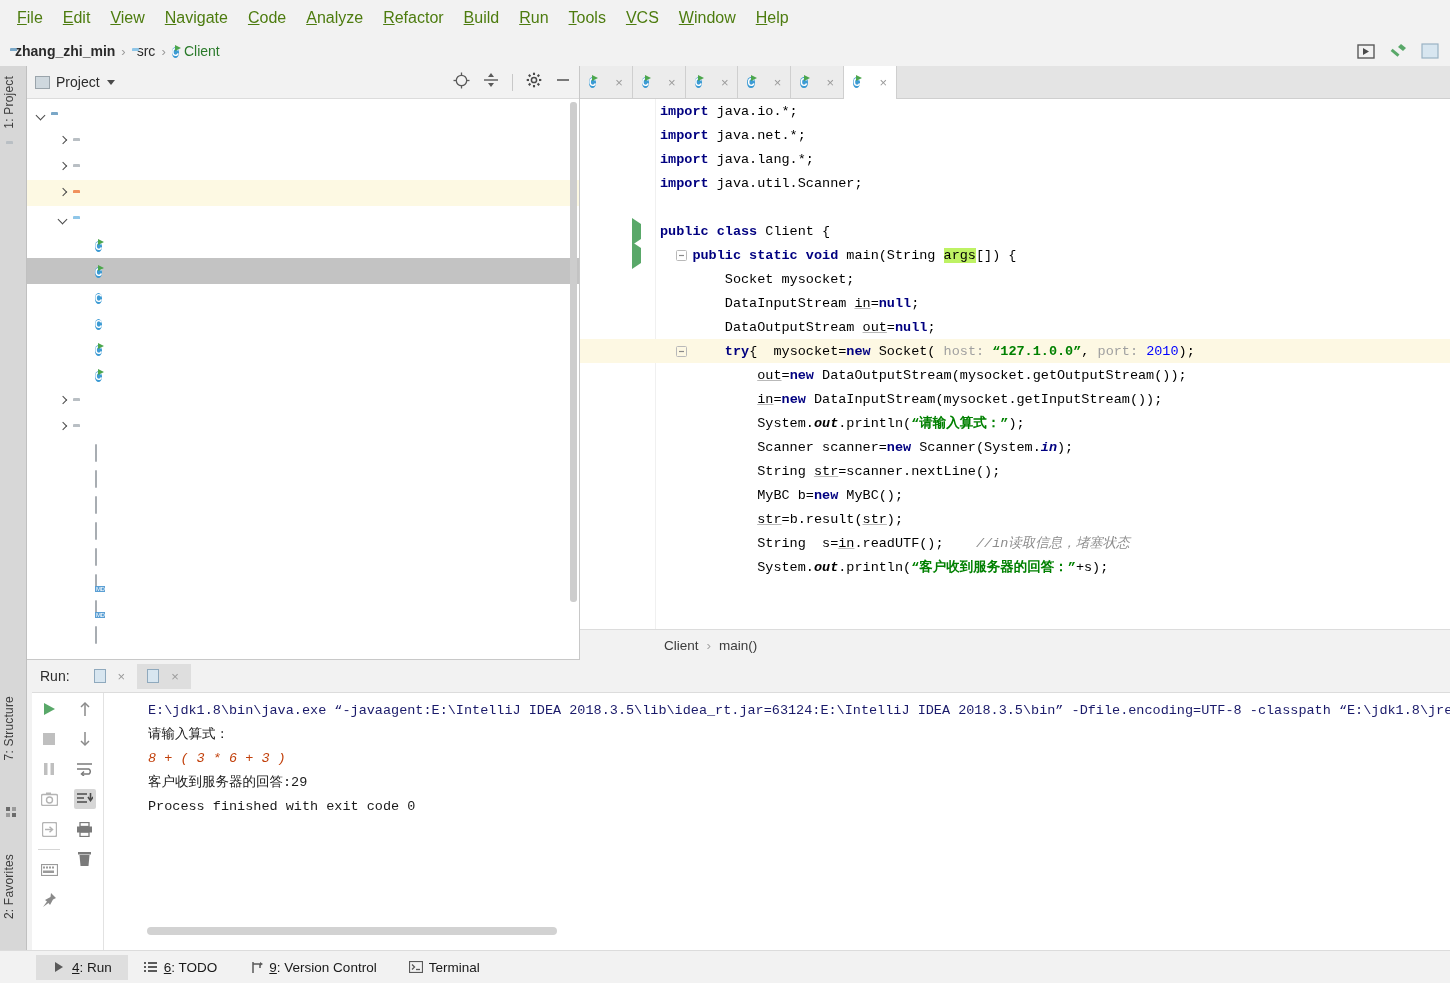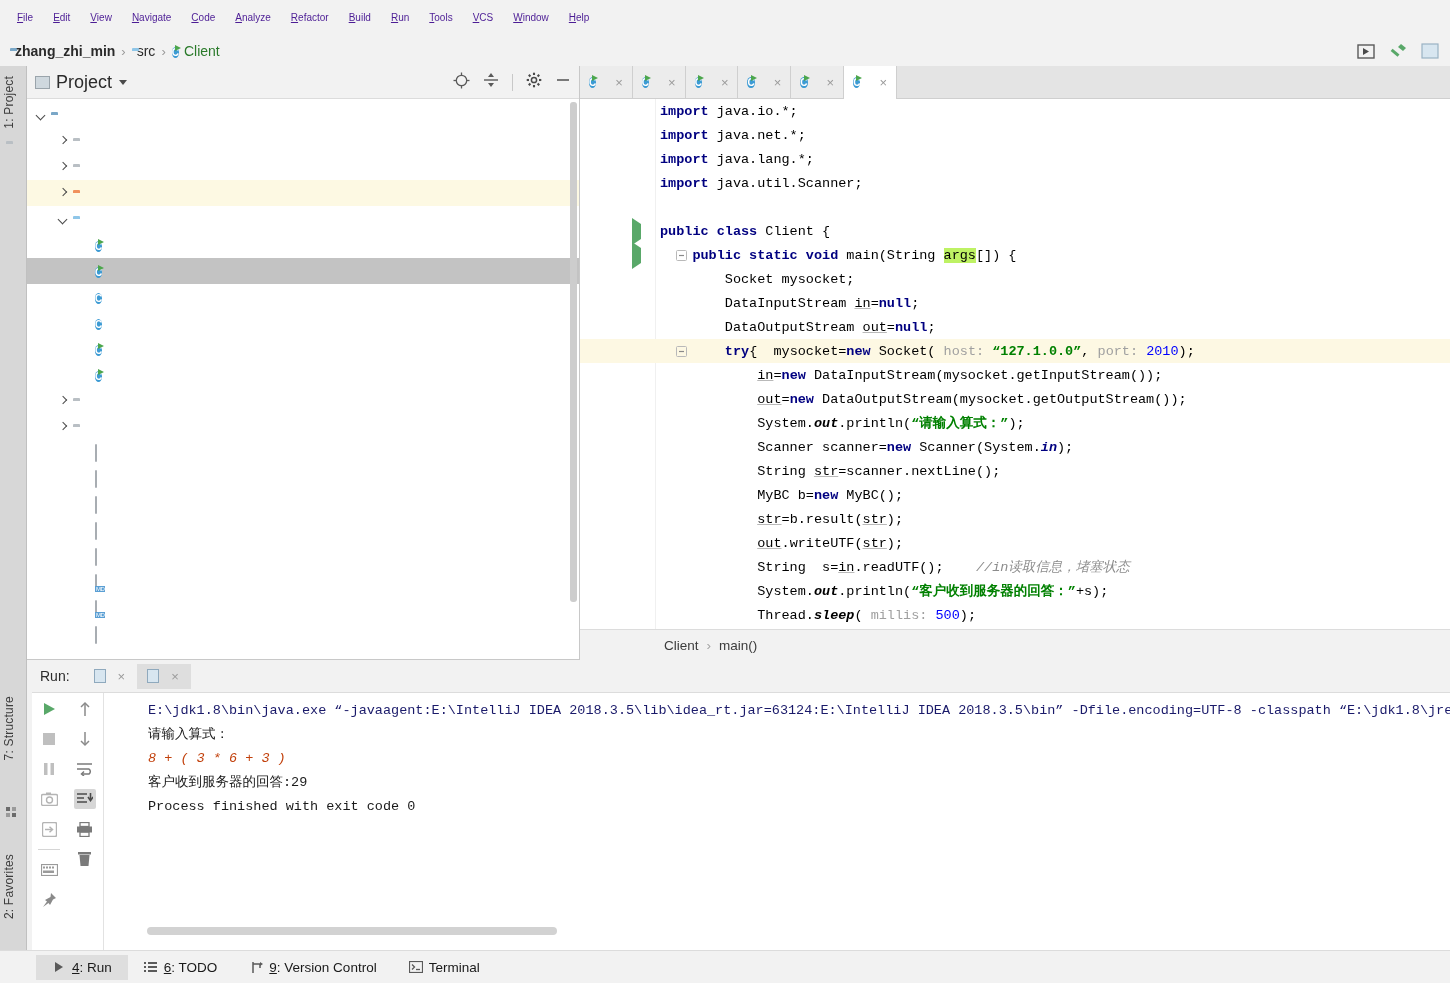--- a/index.html
+++ b/index.html
@@ -12,21 +12,21 @@
   }
   #app { position: relative; width: 1450px; height: 983px; background: #f2f2f2; }
 
   
   .menubar {
     position: absolute; left: 0; top: 0; width: 1450px; height: 36px;
     background: #f2f2f2; display: flex; align-items: center;
     padding-left: 8px; gap: 2px;
   }
   .menu-item {
-    font-size: 10px; color: #4c1d95; padding: 4px 9px; white-space: nowrap;
+    font-size: 16px; color: #4d7c0f; padding: 4px 9px; white-space: nowrap;
     line-height: 1;
   }
   .menu-item u { text-decoration: underline; }
 
   
   .crumbbar {
     position: absolute; left: 0; top: 36px; width: 1450px; height: 30px;
     background: #f2f2f2; display: flex; align-items: center; padding-left: 10px;
   }
   .crumb { display: flex; align-items: center; font-size: 14px; color: #2b2b2b; }
@@ -71,21 +71,21 @@
 
   
   .projpanel {
     position:absolute; left:27px; top:66px; width:553px; height:594px;
     background:#ffffff; border-right:1px solid #c8c8c8; border-bottom:1px solid #c8c8c8;
   }
   .projhead {
     height:33px; background:#f2f2f2; display:flex; align-items:center; padding:0 8px;
     border-bottom:1px solid #dcdcdc;
   }
-  .projhead .title { font-size:18px; color:#2b2b2b; margin-left:6px; }
+  .projhead .title { font-size:14px; color:#2b2b2b; margin-left:6px; }
   .proj-win-ico { width:15px; height:13px; background:#cfd8de; border:1px solid #9aa4ab; }
   .caret-dn { width:0;height:0;border-left:4px solid transparent;border-right:4px solid transparent;
               border-top:5px solid #4a4a4a; margin-left:7px; }
   .ph-tools { margin-left:auto; display:flex; align-items:center; gap:13px; }
   .ph-sep { width:1px; height:17px; background:#c8c8c8; }
 
   .tree { position:absolute; top:33px; left:0; right:0; bottom:0; overflow:hidden; padding-top:3px; background:#fff; }
   .trow { height:26px; display:flex; align-items:center; font-size:14px; color:#1a1a1a; padding-right:4px; white-space:nowrap; }
   .trow.hl-out { background:#fdf9e3; }
   .trow.sel { background:#c3c3c3; }
@@ -478,31 +478,29 @@
                 <rect x="0.5" y="0.5" width="10" height="10" rx="1" fill="none" stroke="#b9b9b9"></rect>
                 <line x1="3" y1="5.5" x2="8" y2="5.5" stroke="#8a8a8a" stroke-width="1.2"></line>
               </svg></span><span class="ctext plain">    <span class="kw">public static void</span> main(String <span class="hlvar">args</span>[]) {</span></div>
           <div class="cline"><span class="lnum"></span><span class="ctext plain">        Socket mysocket;</span></div>
           <div class="cline"><span class="lnum"></span><span class="ctext plain">        DataInputStream <span class="fld">in</span>=<span class="kw">null</span>;</span></div>
           <div class="cline"><span class="lnum"></span><span class="ctext plain">        DataOutputStream <span class="fld">out</span>=<span class="kw">null</span>;</span></div>
           <div class="cline caret"><span class="lnum"></span><span class="foldmark"><svg width="11" height="11" viewBox="0 0 11 11">
                 <rect x="0.5" y="0.5" width="10" height="10" rx="1" fill="none" stroke="#b9b9b9"></rect>
                 <line x1="3" y1="5.5" x2="8" y2="5.5" stroke="#8a8a8a" stroke-width="1.2"></line>
               </svg></span><span class="ctext plain">        <span class="kw">try</span>{  mysocket=<span class="kw">new</span> Socket( <span class="hint">host:</span> <span class="str">“127.1.0.0”</span>, <span class="hint">port:</span> <span class="num">2010</span>);</span></div>
+          <div class="cline"><span class="lnum"></span><span class="ctext plain">            <span class="fld">out</span>=<span class="kw">new</span> DataOutputStream(mysocket.getOutputStream());</span></div>
           <div class="cline"><span class="lnum"></span><span class="ctext plain">            <span class="fld">in</span>=<span class="kw">new</span> DataInputStream(mysocket.getInputStream());</span></div>
-          <div class="cline"><span class="lnum"></span><span class="ctext plain">            <span class="fld">out</span>=<span class="kw">new</span> DataOutputStream(mysocket.getOutputStream());</span></div>
           <div class="cline"><span class="lnum"></span><span class="ctext plain">            System.<span class="ital">out</span>.println(<span class="str">“请输入算式：”</span>);</span></div>
           <div class="cline"><span class="lnum"></span><span class="ctext plain">            Scanner scanner=<span class="kw">new</span> Scanner(System.<span class="ital kw">in</span>);</span></div>
           <div class="cline"><span class="lnum"></span><span class="ctext plain">            String <span class="fld">str</span>=scanner.nextLine();</span></div>
           <div class="cline"><span class="lnum"></span><span class="ctext plain">            MyBC b=<span class="kw">new</span> MyBC();</span></div>
           <div class="cline"><span class="lnum"></span><span class="ctext plain">            <span class="fld">str</span>=b.result(<span class="fld">str</span>);</span></div>
-          <div class="cline"><span class="lnum"></span><span class="ctext plain">            <span class="fld">out</span>.writeUTF(<span class="fld">str</span>);</span></div>
           <div class="cline"><span class="lnum"></span><span class="ctext plain">            String  s=<span class="fld">in</span>.readUTF();    <span class="cmt">//in读取信息，堵塞状态</span></span></div>
           <div class="cline"><span class="lnum"></span><span class="ctext plain">            System.<span class="ital">out</span>.println(<span class="str">“客户收到服务器的回答：”</span>+s);</span></div>
-          <div class="cline"><span class="lnum"></span><span class="ctext plain">            Thread.<span class="ital">sleep</span>( <span class="hint">millis:</span> <span class="num">500</span>);</span></div>
         </div>
     </div>
     <div class="ed-crumb">
       <span>Client</span>
       <span class="sep">›</span>
       <span>main()</span>
     </div>
   </div>
 
   <div class="runpanel">

